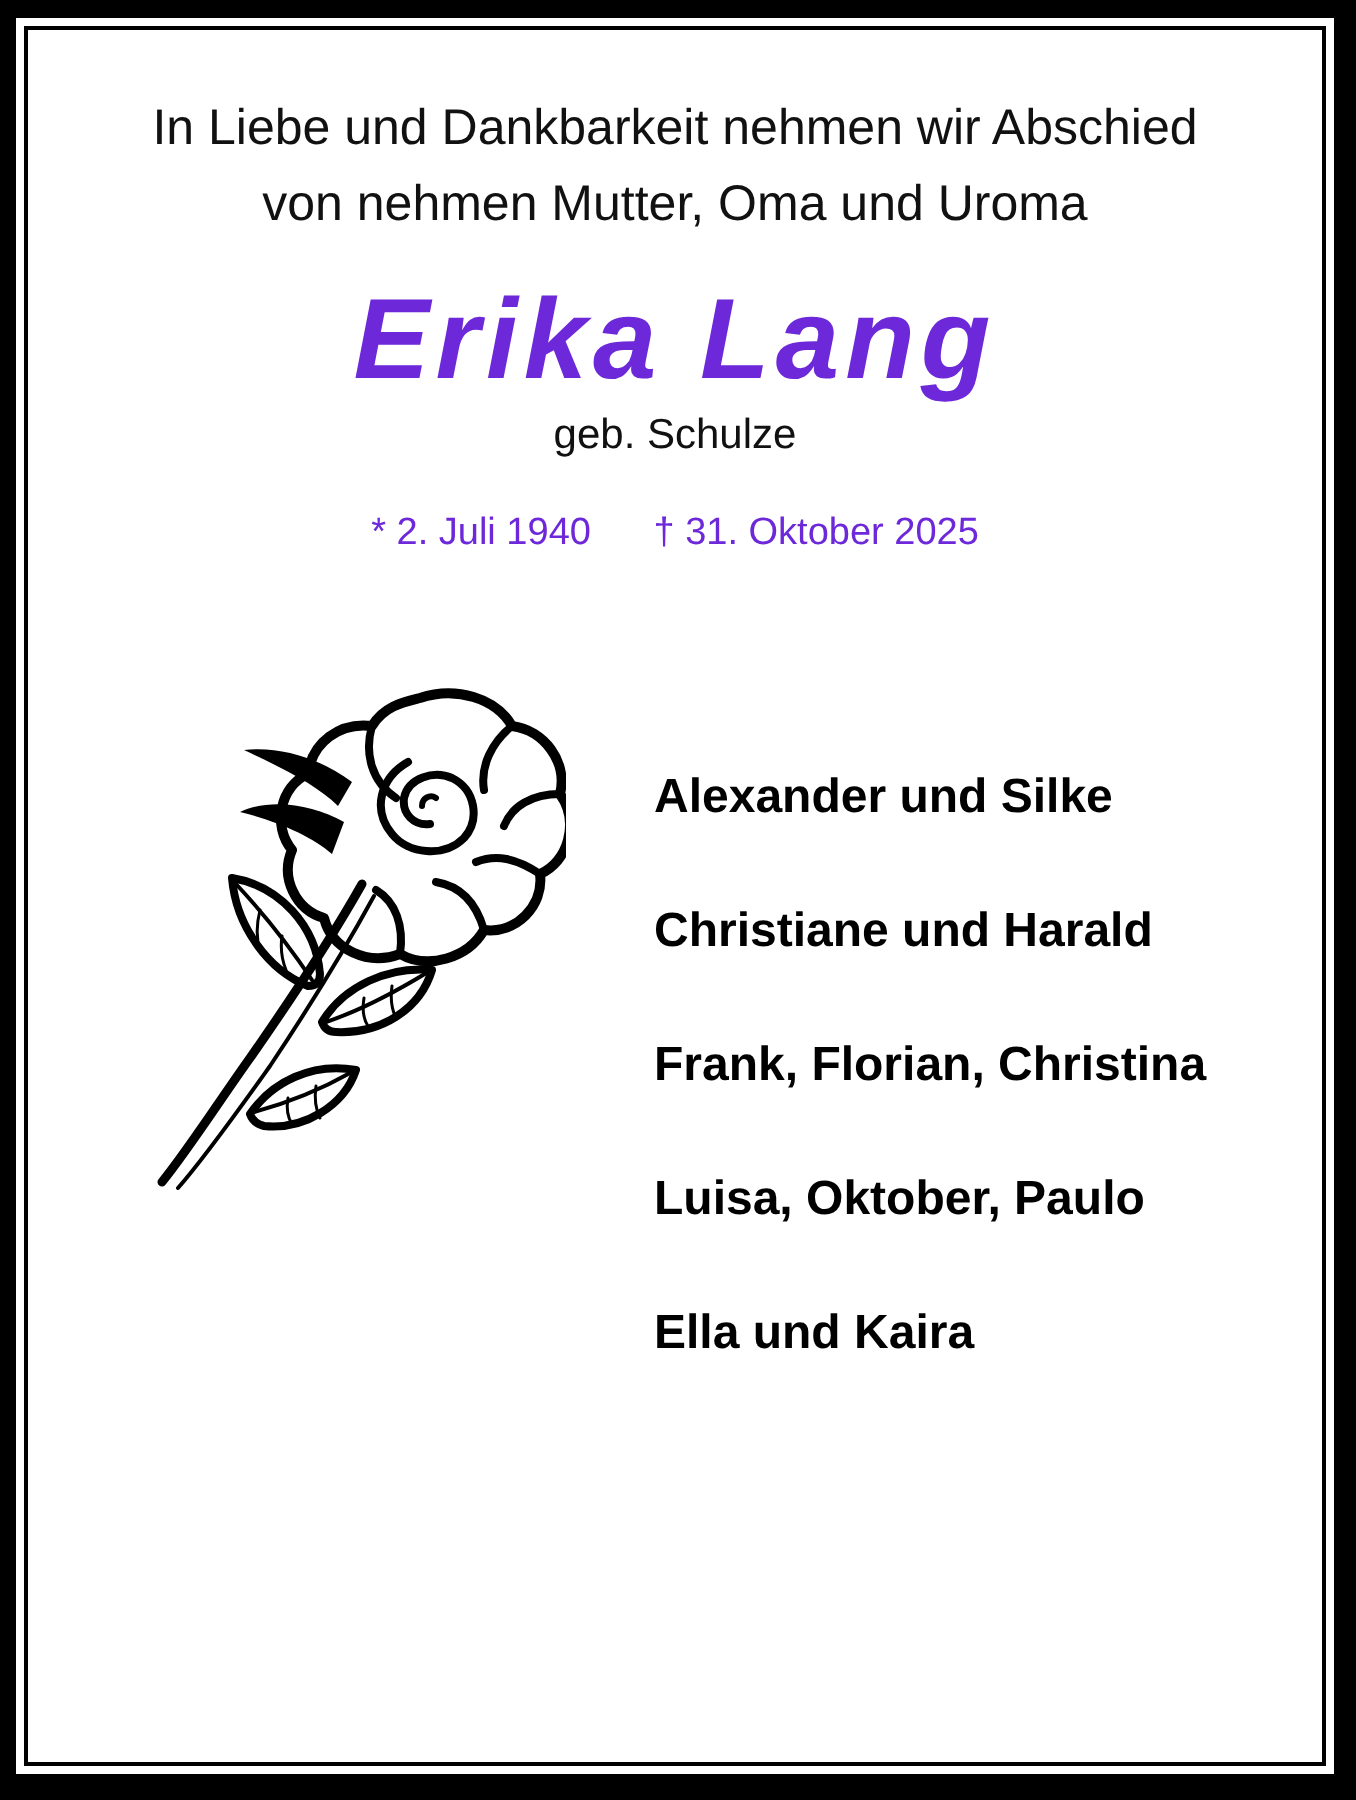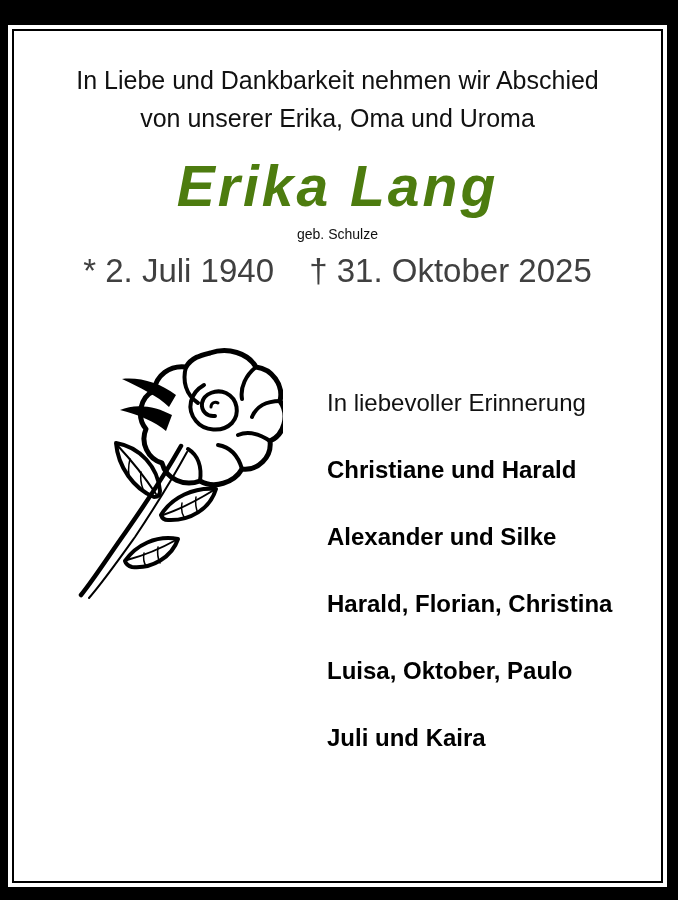--- a/index.html
+++ b/index.html
@@ -5,21 +5,21 @@
   html, body {
     margin: 0;
     padding: 0;
     background: #ffffff;
   }
   .card {
     width: 678px;
     height: 900px;
     box-sizing: border-box;
     background: #000000;
-    padding: 25px 11px 13px 8px;
+    padding: 9px 11px 13px 8px;
   }
   .gap {
     width: 100%;
     height: 100%;
     box-sizing: border-box;
     background: #ffffff;
     padding: 4px;
   }
   .inner {
     width: 100%;
@@ -39,33 +39,33 @@
     font-weight: 400;
     color: #111111;
   }
   .deceased-name {
     margin-top: 16px;
     font-size: 57px;
     line-height: 66px;
     font-weight: 700;
     font-style: italic;
     letter-spacing: 3px;
-    color: #4d7c0f;
+    color: #6d28d9;
   }
   .maiden-name {
     margin-top: 2px;
-    font-size: 14px;
+    font-size: 21px;
     line-height: 26px;
     color: #111111;
   }
   .dates {
-    margin-top: 8px;
-    font-size: 33px;
+    margin-top: 20px;
+    font-size: 19px;
     line-height: 32px;
-    color: #404040;
+    color: #6d28d9;
   }
   .dates .death-date { margin-left: 26px; }
 
   .memorial-row {
     margin-top: 56px;
     display: flex;
     flex-direction: row;
     align-items: flex-start;
   }
   .rose-wrap {
@@ -96,21 +96,21 @@
 </style>
 </head>
 <body>
 
 <div class="card">
   <div class="gap">
     <div class="inner">
 
       <div class="header">
         <div class="intro-line">In Liebe und Dankbarkeit nehmen wir Abschied</div>
-        <div class="intro-line">von unserer Erika, Oma und Uroma</div>
+        <div class="intro-line">von nehmen Mutter, Oma und Uroma</div>
         <div class="deceased-name">Erika Lang</div>
         <div class="maiden-name">geb. Schulze</div>
         <div class="dates">
           <span class="birth-date">* 2. Juli 1940</span>
           <span class="death-date">† 31. Oktober 2025</span>
         </div>
       </div>
 
       <div class="memorial-row">
         <div class="rose-wrap">
@@ -141,24 +141,23 @@
             <path class="ln" d="M93,172 C104,154 126,144 148,146 C142,166 122,178 100,177 C96,177 94,175 93,172 Z" stroke-width="4"></path>
             <path class="ln" d="M146,147 C128,158 110,167 95,172" stroke-width="2"></path>
             <path class="ln" d="M128,154 C127,161 128,166 130,170 M114,160 C113,166 114,171 116,174" stroke-width="1.5"></path>
 
             <path class="ln" d="M57,218 C68,202 88,192 110,196 C104,214 84,226 64,224 C60,223 58,221 57,218 Z" stroke-width="4"></path>
             <path class="ln" d="M108,197 C92,206 74,213 59,217" stroke-width="2"></path>
             <path class="ln" d="M90,204 C89,211 90,216 92,220 M76,210 C75,216 76,220 78,223" stroke-width="1.5"></path>
           </svg>
         </div>
         <div class="mourners">
-          <div class="memorial-intro">In liebevoller Erinnerung</div>
+          <div class="mourner-line">Alexander und Silke</div>
           <div class="mourner-line">Christiane und Harald</div>
-          <div class="mourner-line">Alexander und Silke</div>
-          <div class="mourner-line">Harald, Florian, Christina</div>
+          <div class="mourner-line">Frank, Florian, Christina</div>
           <div class="mourner-line">Luisa, Oktober, Paulo</div>
-          <div class="mourner-line">Juli und Kaira</div>
+          <div class="mourner-line">Ella und Kaira</div>
         </div>
       </div>
 
     </div>
   </div>
 </div>
 
 </body></html>

